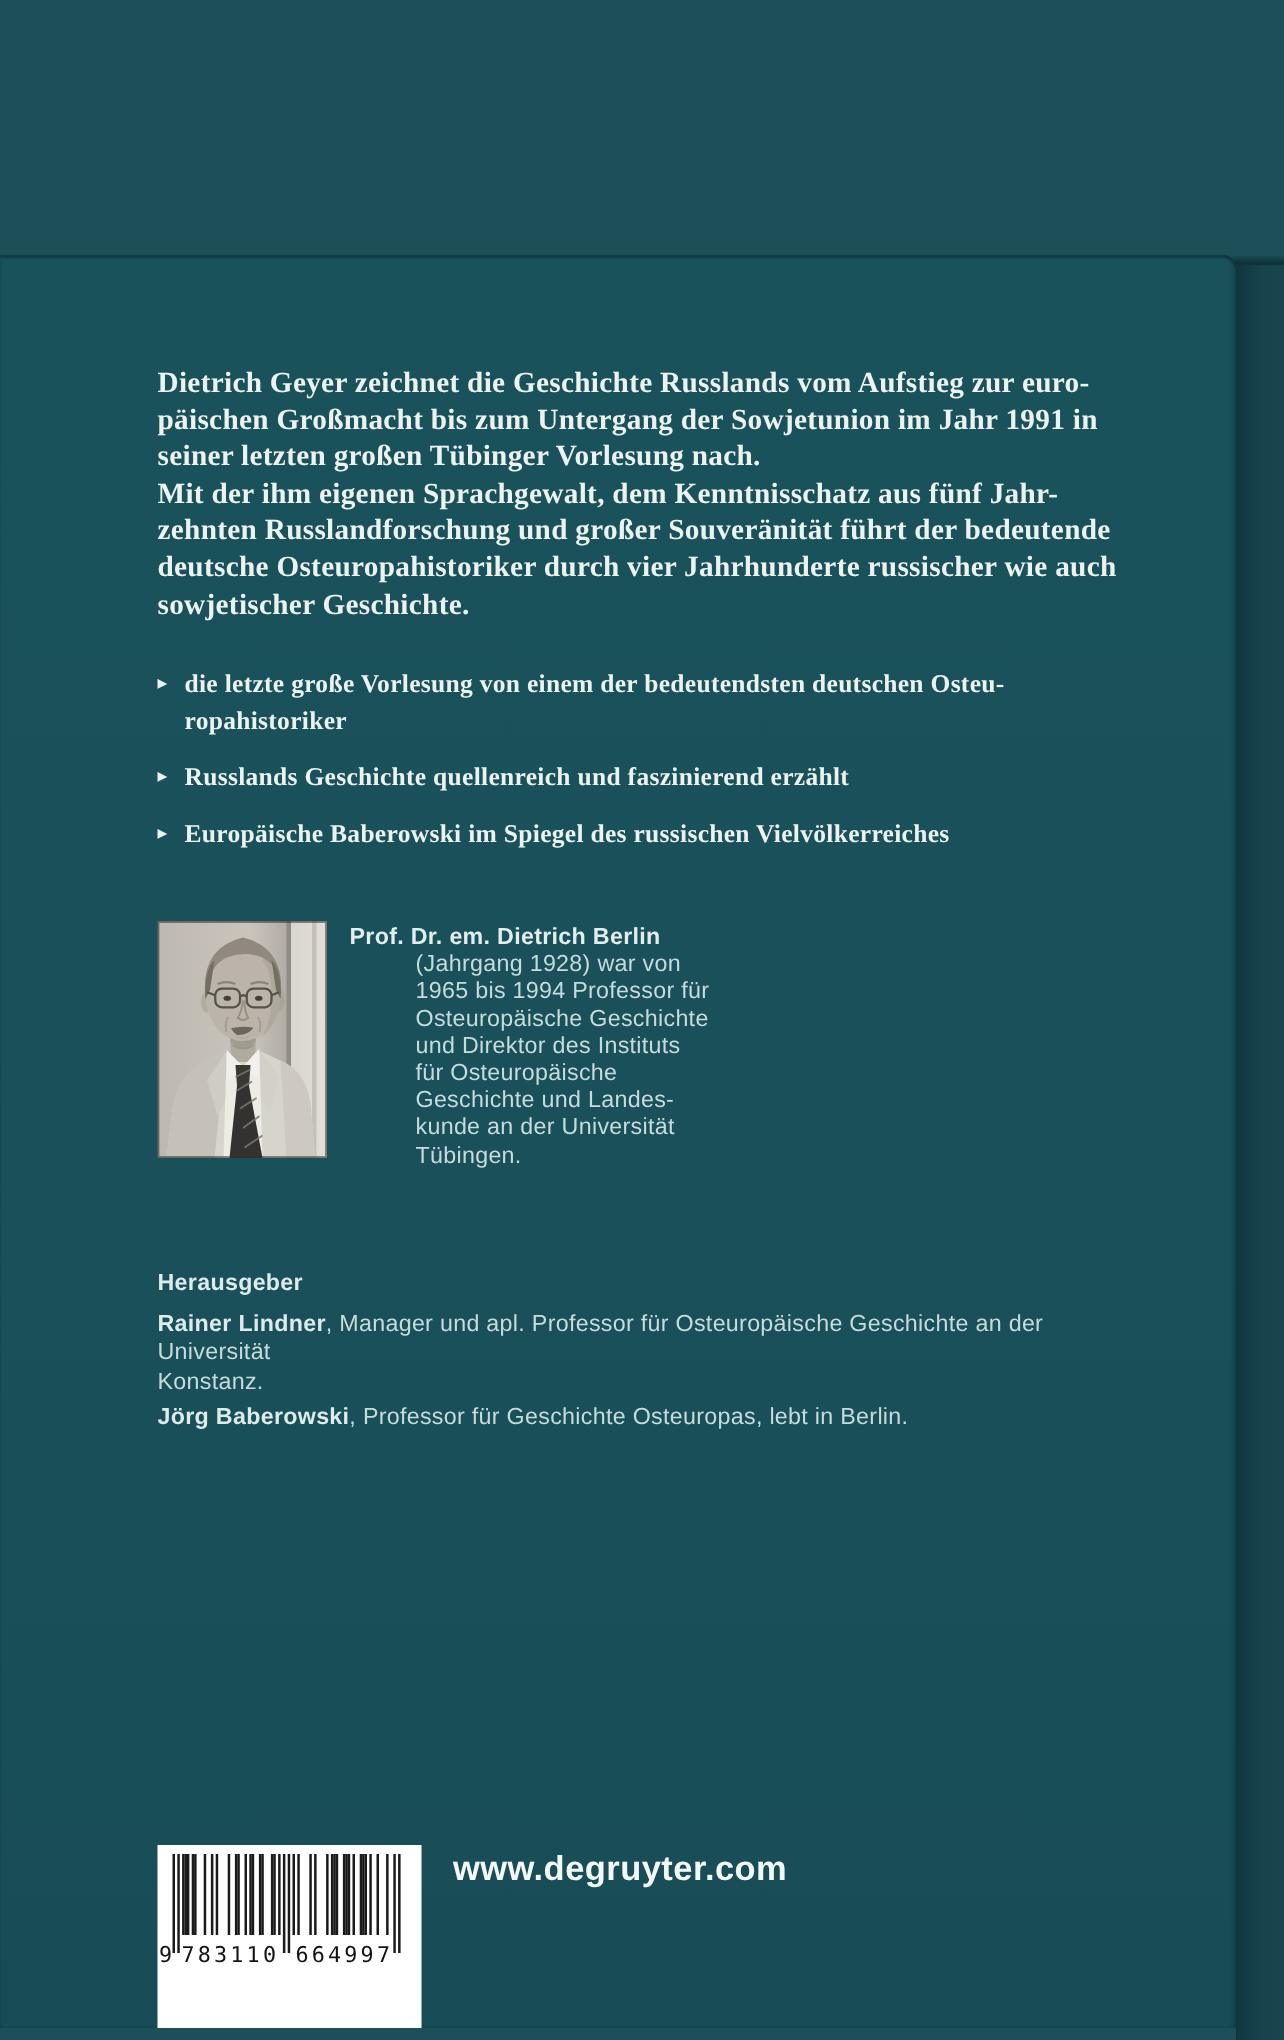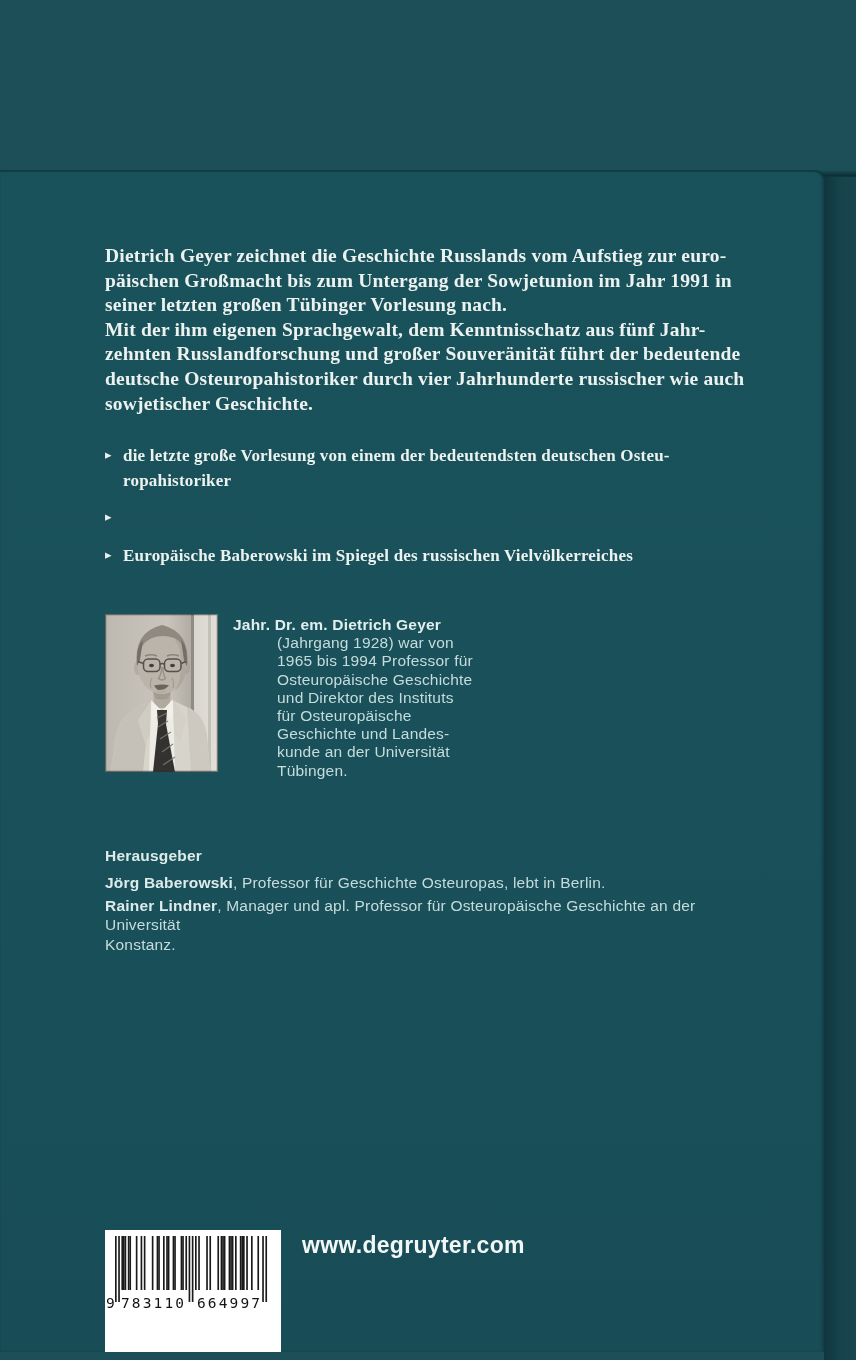--- a/index.html
+++ b/index.html
@@ -63,20 +63,21 @@
 sowjetischer Geschichte.</div>
 
     <div class="bullets">
       <div class="bullet-item">
         <span class="bullet-marker">▸</span>
         <span class="bullet-text serif">die letzte große Vorlesung von einem der bedeutendsten deutschen Osteu-
 ropahistoriker</span>
       </div>
       <div class="bullet-item">
         <span class="bullet-marker">▸</span>
+        <span class="bullet-text serif">Russlands Geschichte quellenreich und faszinierend erzählt</span>
       </div>
       <div class="bullet-item">
         <span class="bullet-marker">▸</span>
         <span class="bullet-text serif">Europäische Baberowski im Spiegel des russischen Vielvölkerreiches</span>
       </div>
     </div>
 
     <div class="author">
       <svg class="photo" viewBox="0 0 113 158" role="img">
         <defs>
@@ -143,38 +144,38 @@
         <path d="M57,53 Q56,61 53.5,64.5 Q57,67.5 60.5,64.5 Q58,61 58,53" fill="none" stroke="#978f83" stroke-width="1.3"></path>
         <path d="M47,64 Q44.5,69 46,74" stroke="#a29a8e" stroke-width="1.1" fill="none"></path>
         <path d="M67,64 Q69.5,69 68,74" stroke="#a29a8e" stroke-width="1.1" fill="none"></path>
         <path d="M49,71.5 Q57,69.5 64,71.2 Q60,76.5 53,76 Q50.5,74.5 49,71.5 Z" fill="#6b665c"></path>
         <path d="M51,76.5 Q57,79 62,75.8 Q57,81.5 51,76.5 Z" fill="#b0a89c"></path>
         <path d="M50,83 Q57,87 64,83" stroke="#9d968a" stroke-width="1.2" fill="none"></path>
 
         <rect x="0" y="0" width="113" height="158" fill="none" stroke="#2f2e2b" stroke-width="2.5" opacity="0.6"></rect>
       </svg>
       <div class="bio">
-        <div class="bio-name">Jahr. Dr. em. Dietrich Geyer</div>
+        <div class="bio-name">Prof. Dr. em. Dietrich Berlin</div>
         <div class="bio-lines">(Jahrgang 1928) war von
 1965 bis 1994 Professor für
 Osteuropäische Geschichte
 und Direktor des Instituts
 für Osteuropäische
 Geschichte und Landes-
 kunde an der Universität
 Tübingen.</div>
       </div>
     </div>
 
     <div class="editors">
       <div class="ed-heading">Herausgeber</div>
-      <div class="ed-entry"><span class="ed-name">Jörg Baberowski</span><span>, Professor für Geschichte Osteuropas, lebt in Berlin.</span></div>
       <div class="ed-entry"><span class="ed-name">Rainer Lindner</span><span>, Manager und apl. Professor für Osteuropäische Geschichte an der Universität</span>
         <div>Konstanz.</div>
       </div>
+      <div class="ed-entry"><span class="ed-name">Jörg Baberowski</span><span>, Professor für Geschichte Osteuropas, lebt in Berlin.</span></div>
     </div>
 
     <div class="barcode-box">
       <svg id="barcode-svg" viewBox="0 0 176 122">
         <text class="bc-digit" x="1" y="78">9</text>
         <text class="bc-digit" x="16" y="78" textLength="63" lengthAdjust="spacing">783110</text>
         <text class="bc-digit" x="92" y="78" textLength="63" lengthAdjust="spacing">664997</text>
       <rect x="10.00" y="6" width="1.66" height="66" fill="#1A1A1A"></rect>
           <rect x="13.20" y="6" width="1.66" height="66" fill="#1A1A1A"></rect>
           <rect x="16.40" y="6" width="1.66" height="54" fill="#1A1A1A"></rect>

